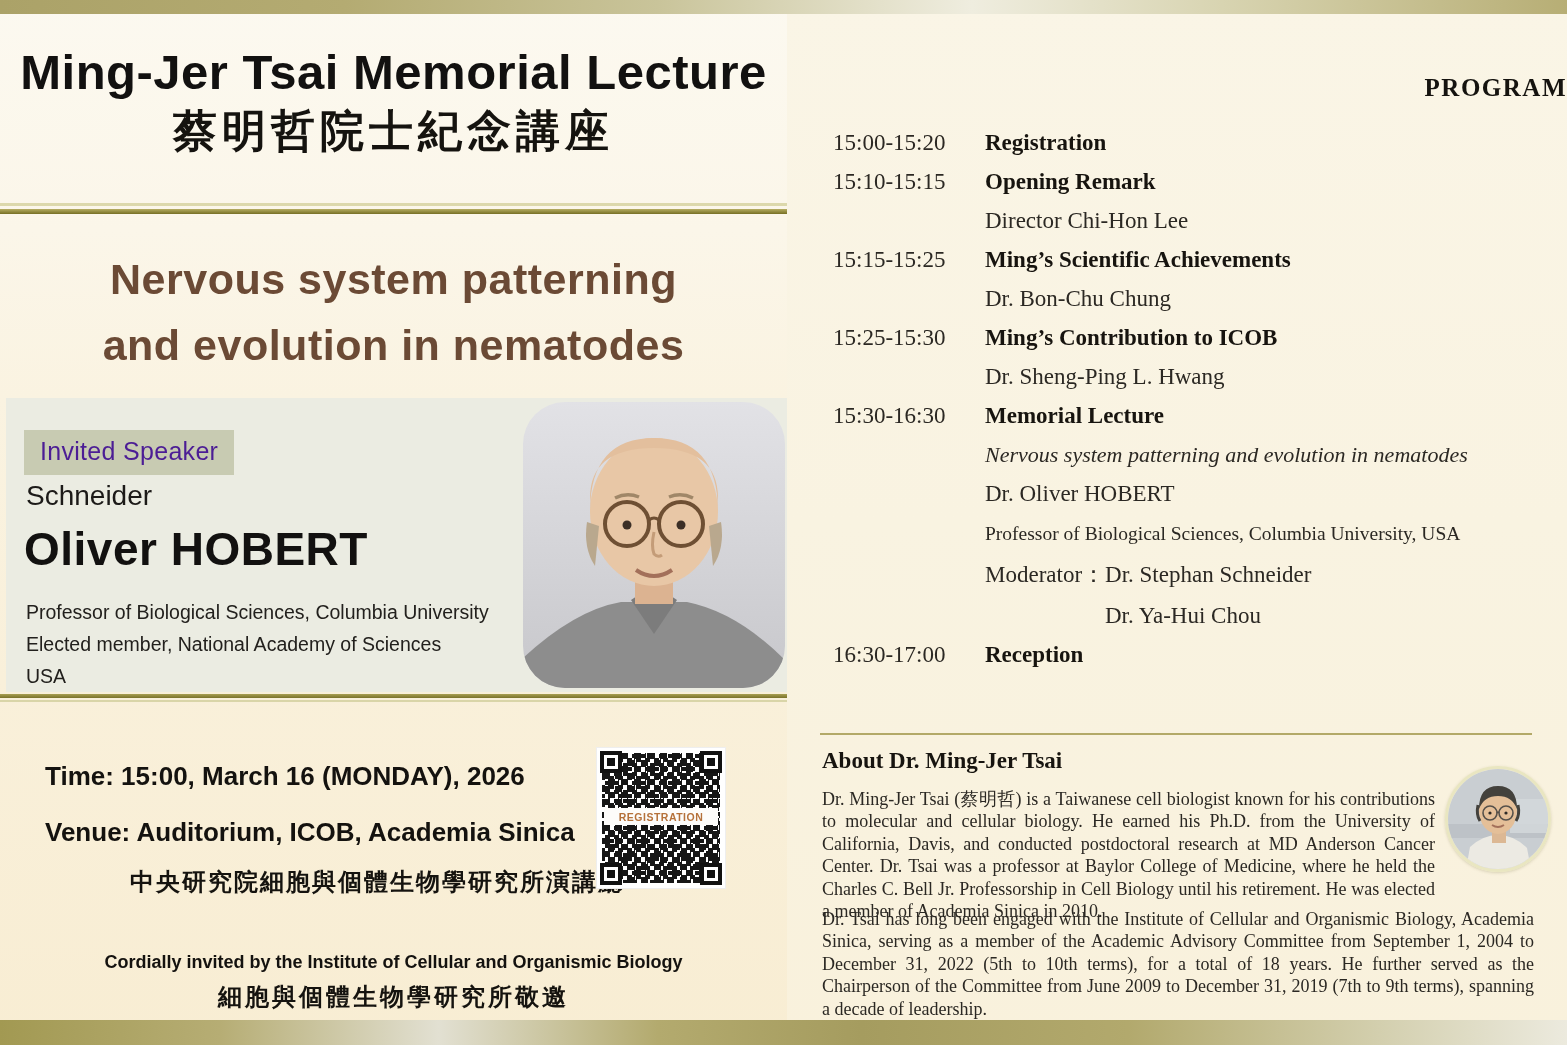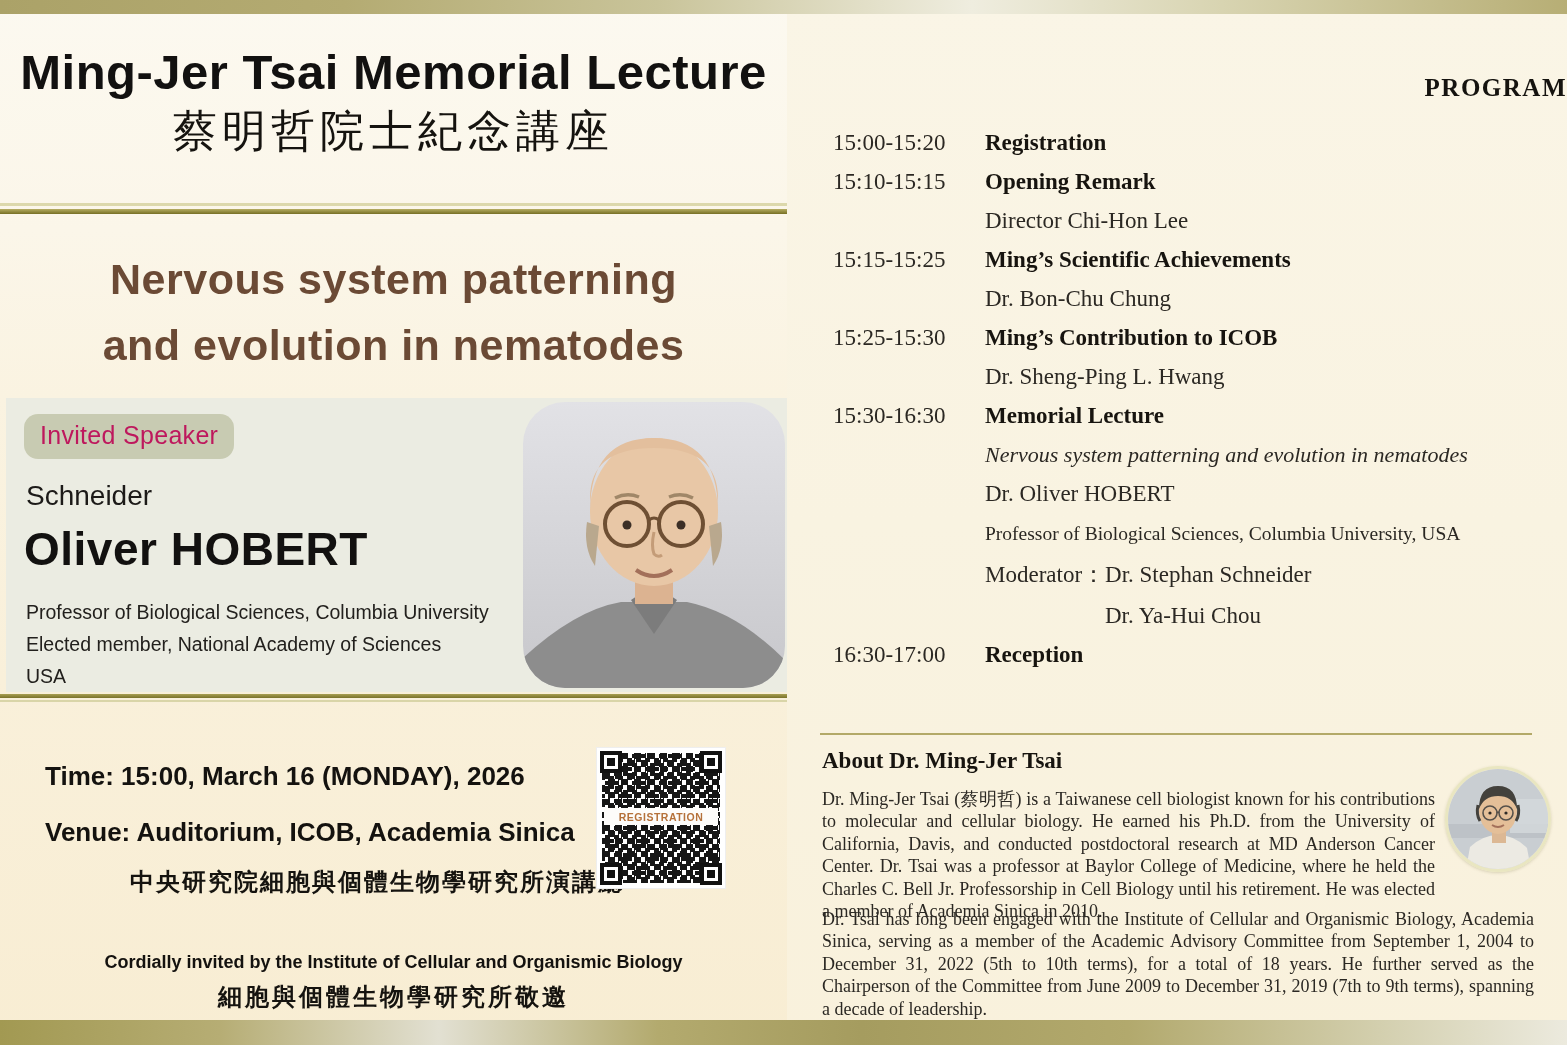--- a/index.html
+++ b/index.html
@@ -15,32 +15,32 @@
   
   .left-col{position:absolute;left:0;top:0;width:787px;height:1045px;
     background:linear-gradient(180deg,#fcf9f0 0%,#fbf6e9 22%,#faf3e1 38%,#f9f0da 65%,#f8edd3 100%);}
   .right-col{position:absolute;left:787px;top:0;width:780px;height:1045px;
     background:linear-gradient(180deg,#faf5e6 0%,#f9f3e1 50%,#f9f1dc 100%);}
 
   
   .main-title{position:absolute;left:0;right:0;top:44px;text-align:center;
     font-size:49px;font-weight:bold;letter-spacing:.5px;color:#121110;}
   .main-title-zh{position:absolute;left:0;right:0;top:102px;text-align:center;
-    font-family:"Liberation Serif",serif;font-size:44px;font-weight:normal;letter-spacing:5px;color:#15130f;}
+    font-family:"Liberation Serif",serif;font-size:44px;font-weight:bold;letter-spacing:5px;color:#15130f;}
 
   .rule-top{position:absolute;left:0;right:0;top:203px;height:3px;background:#dcd8ab;}
   .rule-top2{position:absolute;left:0;right:0;top:209px;height:5px;
     background:linear-gradient(180deg,#b6ad62,#766f24);}
 
   .lecture-title{position:absolute;left:0;right:0;top:246px;text-align:center;
     font-size:43px;font-weight:bold;color:#6b4a35;line-height:66px;letter-spacing:.5px;}
 
   .speaker-panel{position:absolute;left:6px;top:398px;width:781px;height:294px;background:#ebece2;}
-  .badge{position:absolute;left:18px;top:16px;background:#c8cbb2;color:#be185d;
-    font-size:25px;padding:7px 16px 9px 16px;letter-spacing:.3px;border-radius:14px;}
+  .badge{position:absolute;left:18px;top:32px;background:#c8cbb2;color:#4c1d95;
+    font-size:25px;padding:7px 16px 9px 16px;letter-spacing:.3px;}
   .sp-role{position:absolute;left:20px;top:82px;font-size:28px;color:#1c1a18;}
   .sp-name{position:absolute;left:18px;top:124px;font-size:46px;font-weight:bold;letter-spacing:.5px;color:#121110;}
   .sp-affil{position:absolute;left:20px;top:198px;font-size:19.5px;line-height:32px;color:#22201d;}
   .sp-photo{position:absolute;left:517px;top:4px;width:262px;height:286px;border-radius:42px;overflow:hidden;}
   .rule-panel-a{position:absolute;left:0;right:0;top:694px;height:4px;background:linear-gradient(180deg,#a89f52,#79722a);}
   .rule-panel-b{position:absolute;left:0;right:0;top:700px;height:2px;background:#d9d5a8;}
 
   .time-block{position:absolute;left:45px;top:748px;font-size:26px;font-weight:bold;color:#14120f;line-height:56px;}
   .venue-zh{position:absolute;left:130px;top:866px;font-family:"Liberation Serif",serif;
     font-size:24px;font-weight:bold;letter-spacing:2px;color:#15130f;}

